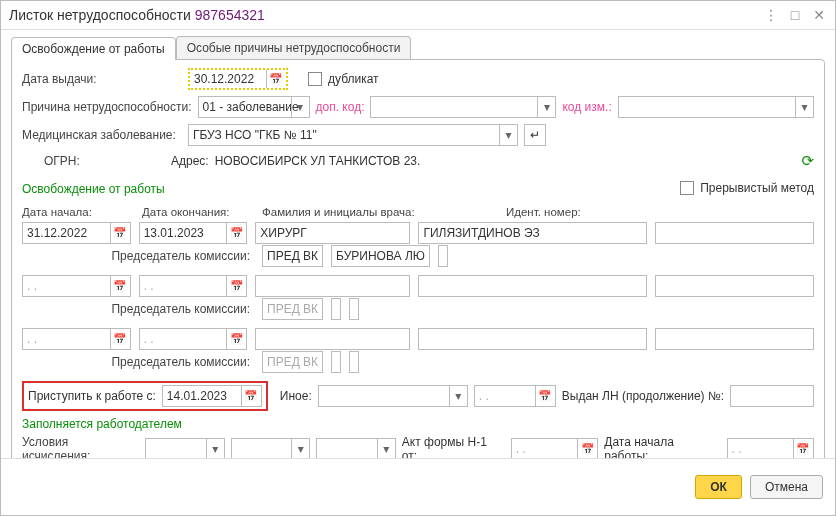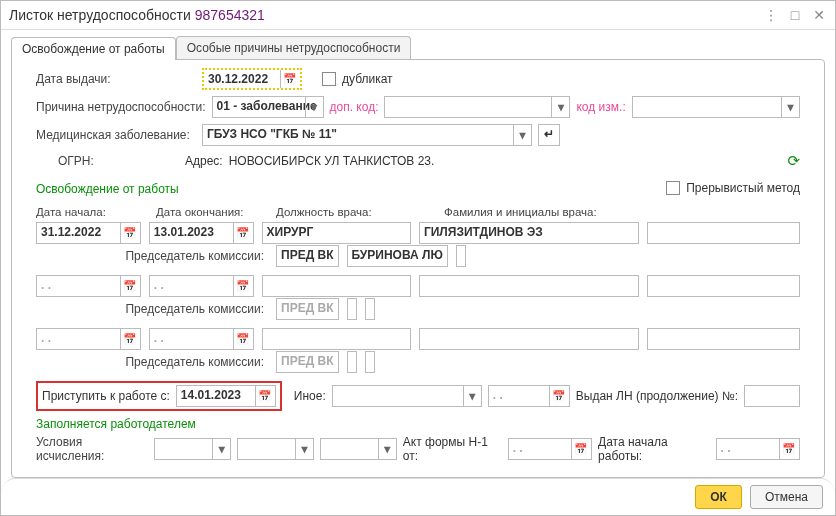--- a/index.html
+++ b/index.html
@@ -49,32 +49,32 @@
   .tab.active {
     background: #fff;
     color: #333;
     position: relative;
     top: 1px;
   }
   .panel {
     border: 1px solid #bbb;
     margin: 0 10px 8px 10px;
     border-radius: 0 4px 4px 4px;
-    padding: 8px 24px;
+    padding: 8px 10px;
   }
   .row { display: flex; align-items: center; margin-bottom: 6px; gap: 6px; }
   .lbl { color: #444; min-width: 160px; }
   .date-input, .text-input, .combo {
     border: 1px solid #bbb;
     height: 22px;
     padding: 2px 4px;
     font-size: 12px;
     background: #fff;
     display: flex;
-    font-weight: bold;
+    align-items: center;
   }
   .date-input { width: 100px; position: relative; }
   .date-input .cal-btn {
     position: absolute; right: 0; top: 0; bottom: 0; width: 20px;
     border-left: 1px solid #bbb; display: flex; align-items: center; justify-content: center;
     cursor: pointer; color: #666; font-size: 11px;
   }
   .combo { position: relative; }
   .combo .dd-btn {
     position: absolute; right: 0; top: 0; bottom: 0; width: 18px;
@@ -96,26 +96,25 @@
   .period-row .col-fio { width: 236px; }
   .period-row .col-ident { width: 164px; }
   .sub-row { display: flex; gap: 8px; align-items: center; margin-bottom: 8px; }
   .sub-lbl { color: #444; width: 232px; text-align: right; padding-right: 4px; }
   .placeholder { color: #aaa; }
   .refresh-icon { color: #0a8f0a; cursor: pointer; font-size: 15px; margin-left: auto; }
   .footer {
     display: flex;
     justify-content: flex-end;
     gap: 8px;
-    padding: 6px 12px;
+    padding: 16px 12px;
     border-top: 1px solid #ddd;
     position: absolute;
     bottom: 0; left: 0; right: 0;
     background: #fff;
-    border-radius: 15px;
   }
   .btn {
     border: 1px solid #aaa;
     border-radius: 3px;
     padding: 4px 14px;
     cursor: pointer;
     font-size: 12px;
     background: #f5f5f5;
   }
   .btn.primary { background: #ffd54a; border-color: #d4a800; font-weight: bold; }
@@ -189,22 +188,22 @@
     <div class="row" style="align-items:center;">
       <span class="section-title">Освобождение от работы</span>
       <div style="flex:1;"></div>
       <span class="checkbox"></span>
       <span>Прерывистый метод</span>
     </div>
 
     <div class="grid-header">
       <div style="width:112px;">Дата начала:</div>
       <div style="width:112px;">Дата окончания:</div>
-      <div style="width:160px;">Должность врача:</div>
       <div style="width:236px;">Фамилия и инициалы врача:</div>
+      <div style="width:164px;">Идент. номер:</div>
     </div>
 
     <div class="period-row">
       <div class="date-input col-date">
         <span>31.12.2022</span>
         <span class="cal-btn">📅</span>
       </div>
       <div class="date-input col-date">
         <span>13.01.2023</span>
         <span class="cal-btn">📅</span>

